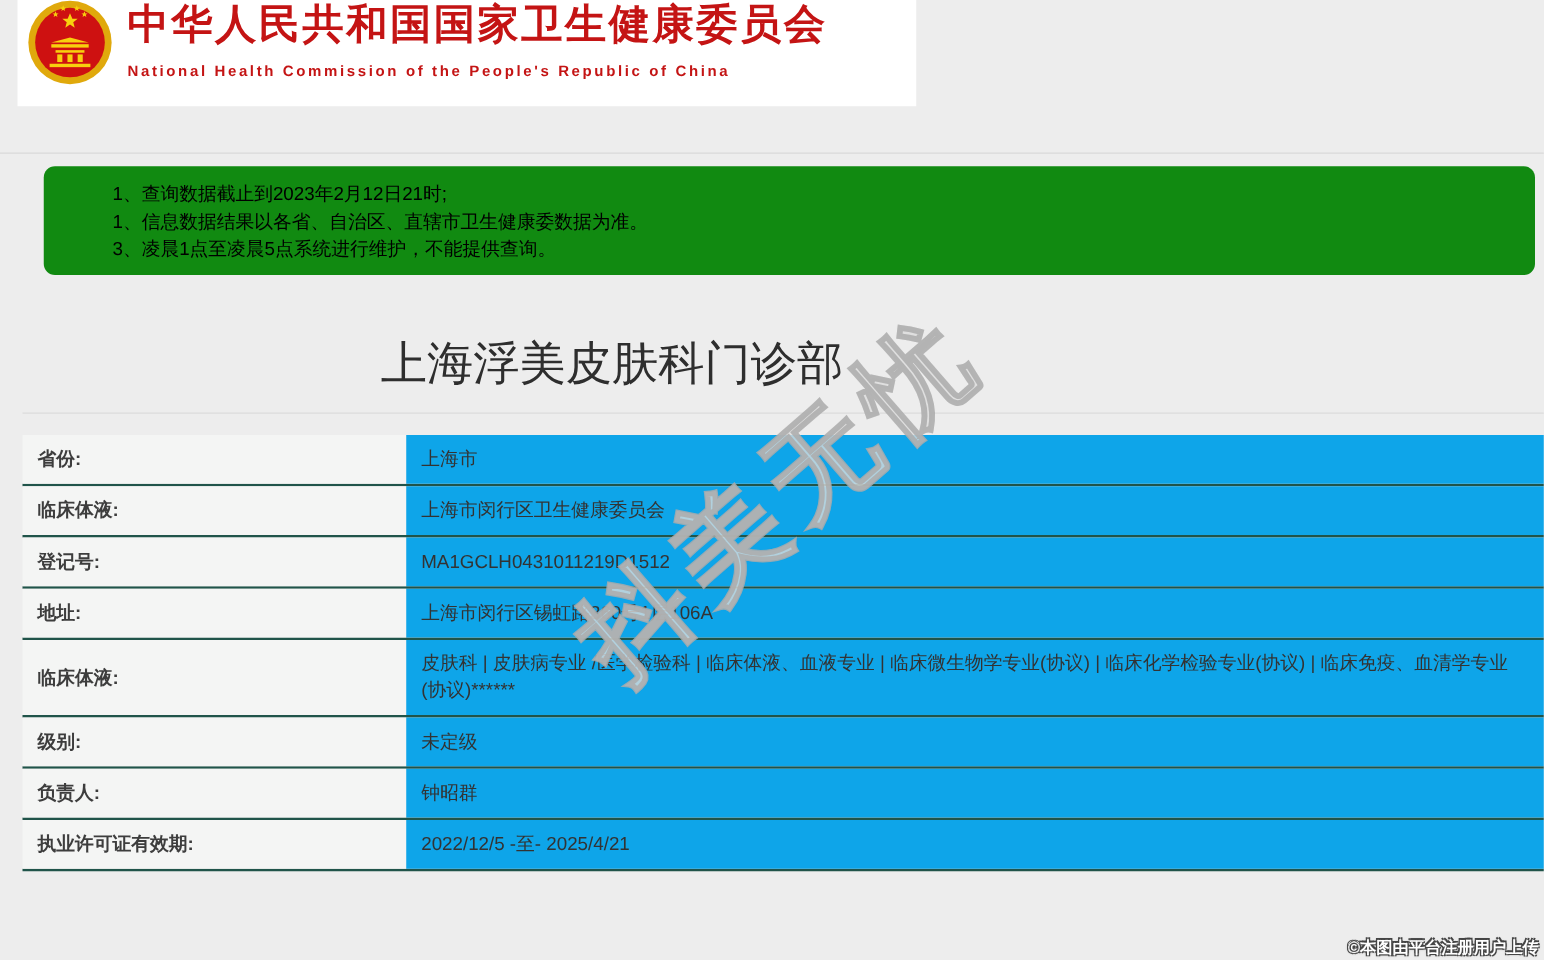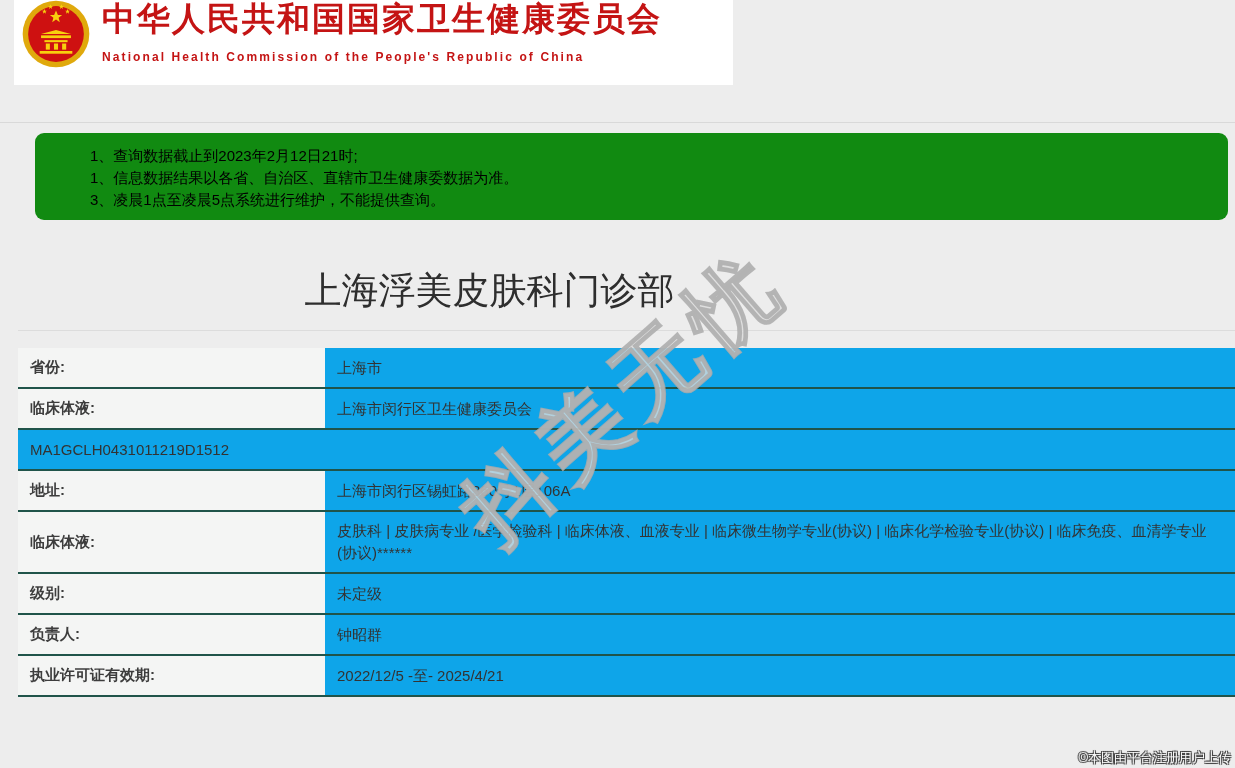--- a/index.html
+++ b/index.html
@@ -69,21 +69,21 @@
     font-size:86px; font-weight:bold; letter-spacing:12px;
     white-space:nowrap;
     color:rgba(255,255,255,0.5);
     -webkit-text-stroke:2px rgba(172,172,172,0.85);
     text-shadow:0 0 1px rgba(160,160,160,0.6);
     pointer-events:none; z-index:9;
   }
   
   .photo-credit {
     position:absolute; right:4px; bottom:1px;
-    font-size:13px; font-weight:normal; color:#ffffff;
+    font-size:13px; font-weight:bold; color:#ffffff;
     text-shadow:-1px -1px 0 #444, 1px -1px 0 #444, -1px 1px 0 #444, 1px 1px 0 #444, 0 0 2px #333;
     z-index:10;
   }
 </style>
 </head>
 <body>
 
 <div class="header-block">
   <svg class="emblem" viewBox="0 0 100 100" aria-hidden="true">
     <defs>
@@ -125,20 +125,21 @@
 <div class="info-table">
   <div class="row">
     <div class="cell-label">省份:</div>
     <div class="cell-value">上海市</div>
   </div>
   <div class="row">
     <div class="cell-label">临床体液:</div>
     <div class="cell-value">上海市闵行区卫生健康委员会</div>
   </div>
   <div class="row">
+    <div class="cell-label">登记号:</div>
     <div class="cell-value">MA1GCLH0431011219D1512</div>
   </div>
   <div class="row">
     <div class="cell-label">地址:</div>
     <div class="cell-value">上海市闵行区锡虹路360号1层106A</div>
   </div>
   <div class="row">
     <div class="cell-label">临床体液:</div>
     <div class="cell-value">皮肤科 | 皮肤病专业 /医学检验科 | 临床体液、血液专业 | 临床微生物学专业(协议) | 临床化学检验专业(协议) | 临床免疫、血清学专业(协议)******</div>
   </div>

